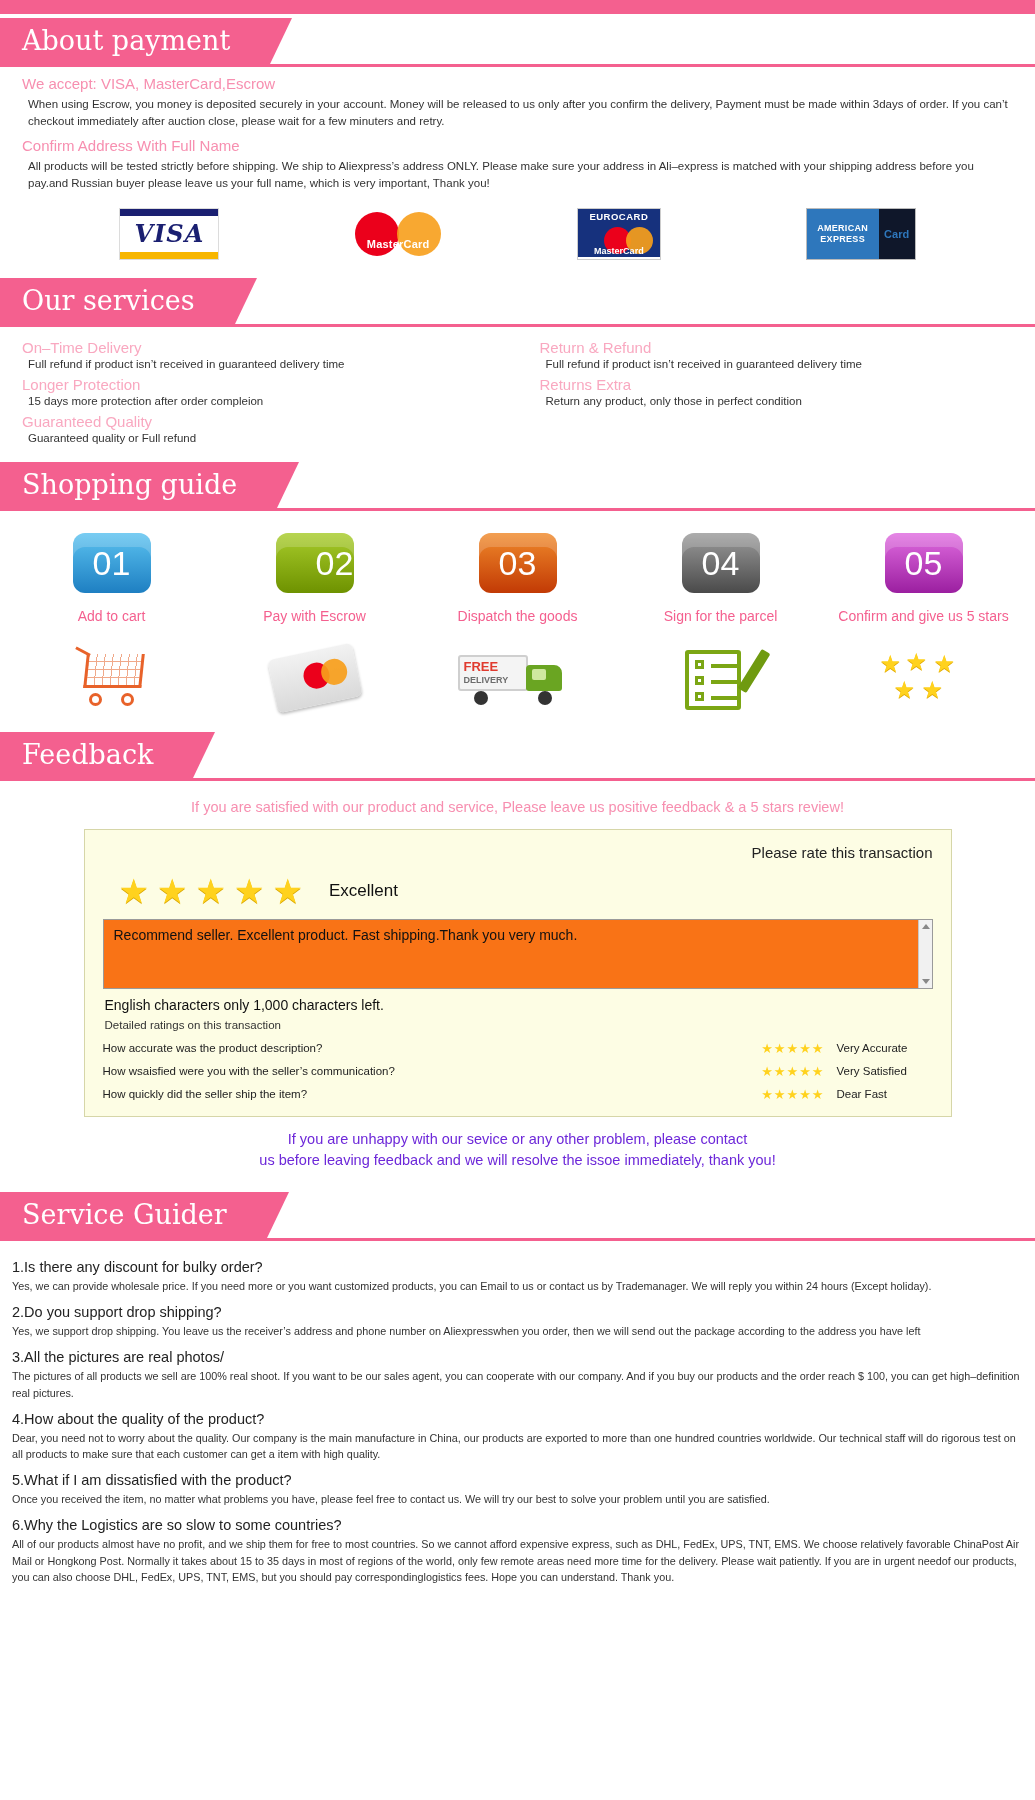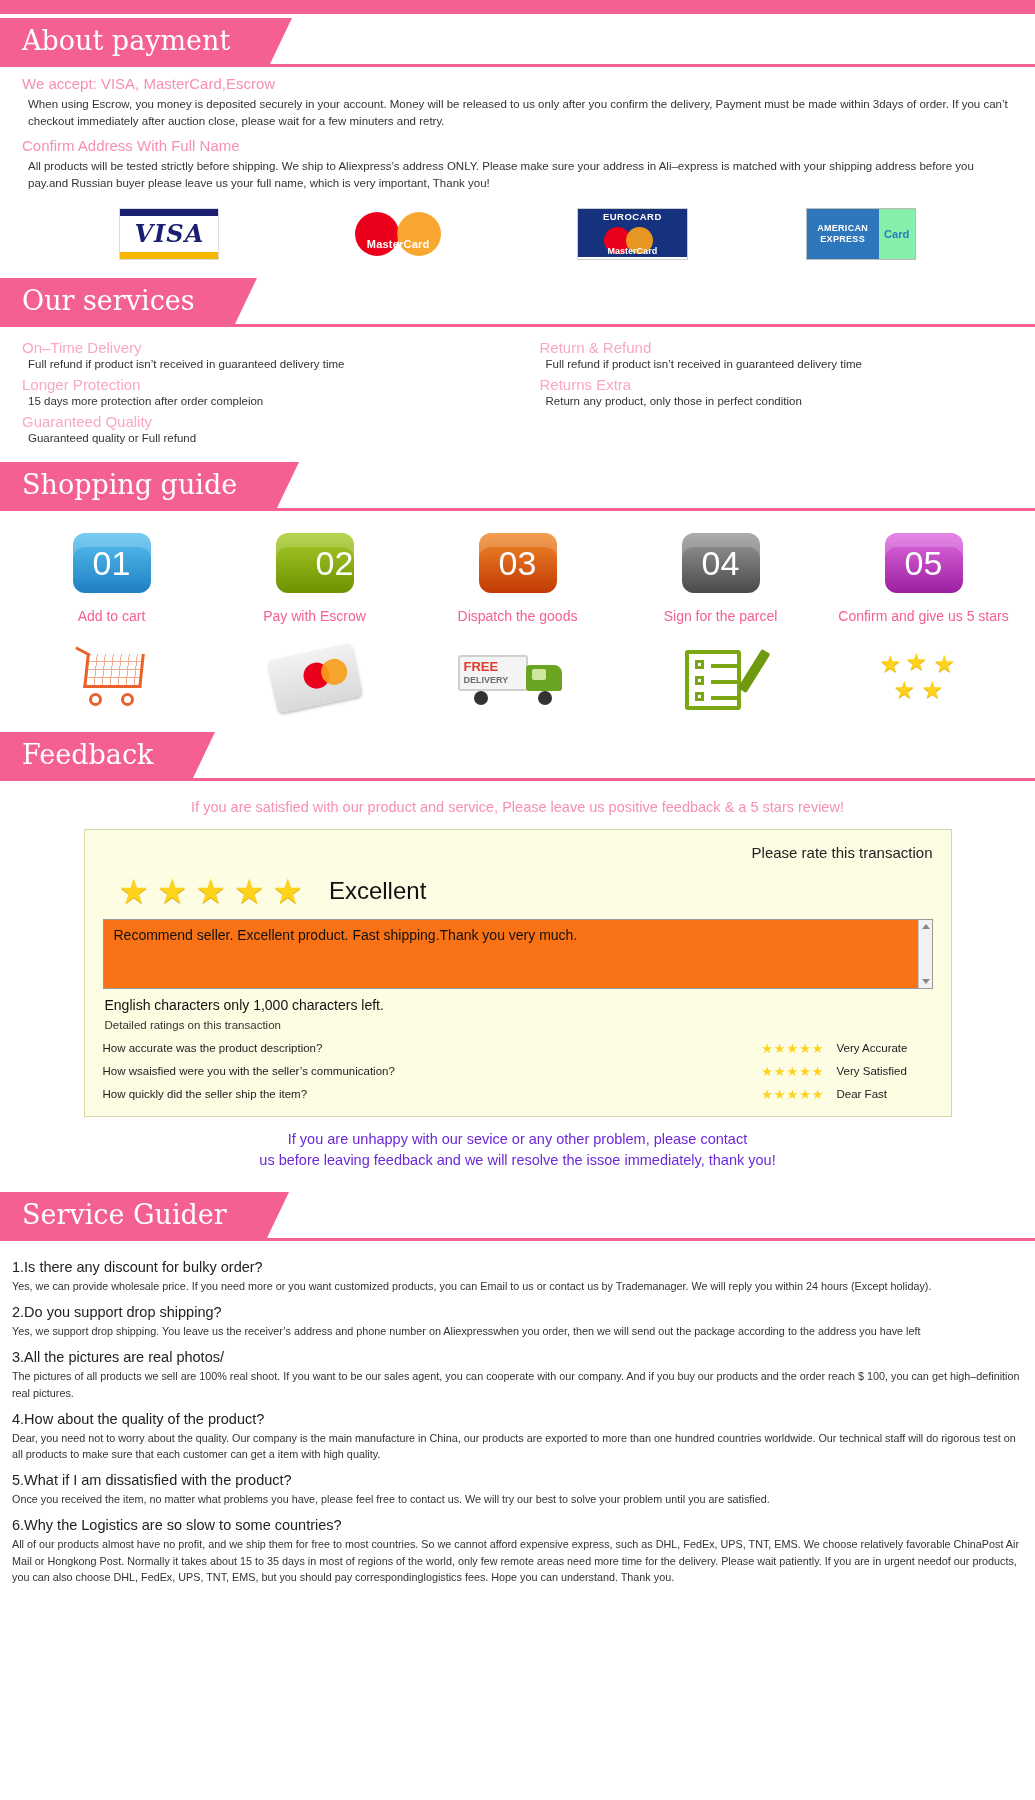--- a/index.html
+++ b/index.html
@@ -78,32 +78,32 @@
   .visa .bar-b { height:7px; background:#f7b600; }
 
   .mc-plain { width:100px; height:52px; display:flex; align-items:center; justify-content:center; position:relative; }
   .mc-circles { position:relative; width:86px; height:44px; }
   .mc-circles i { position:absolute; top:0; width:44px; height:44px; border-radius:50%; display:block; }
   .mc-circles i.red { left:0; background:#eb001b; }
   .mc-circles i.yel { right:0; background:#f79e1b; opacity:.9; }
   .mc-word { position:absolute; width:100%; text-align:center; font-size:11px;
              font-weight:bold; color:#fff; bottom:6px; letter-spacing:.2px; }
 
-  .euro { width:111px; height:52px; background:#fff; border:1px solid #ccc; }
+  .euro { width:84px; height:52px; background:#fff; border:1px solid #ccc; }
   .euro .eu-top { background:#16317d; color:#fff; font-size:9.5px; font-weight:bold;
                   text-align:center; padding:2px 0; letter-spacing:.5px; }
   .euro .eu-body { height:33px; background:#16317d; position:relative; }
   .euro .eu-circ { position:absolute; left:18px; top:3px; width:68px; height:27px; }
   .euro .eu-circ i { position:absolute; top:0; width:27px; height:27px; border-radius:50%; }
   .euro .eu-circ i.red { left:8px; background:#eb001b; }
   .euro .eu-circ i.yel { left:30px; background:#f79e1b; opacity:.92; }
   .euro .eu-txt { position:absolute; width:100%; text-align:center; bottom:1px; color:#fff;
                   font-size:9px; font-weight:bold; }
 
-  .amex { width:110px; height:52px; background:#86efac; border:1px solid #bbb; display:flex; }
+  .amex { width:110px; height:52px; background:#0f172a; border:1px solid #bbb; display:flex; }
   .amex .ax-blue { width:72px; background:#2e77bc; color:#fff; font-size:9px; font-weight:bold;
                    display:flex; align-items:center; justify-content:center; text-align:center;
                    line-height:1.15; letter-spacing:.3px; }
   .amex .ax-right { flex:1; display:flex; align-items:center; justify-content:center;
                     color:#2e77bc; font-size:11px; font-weight:bold; }
 
   
   .svc-wrap { display:flex; padding:6px 0 10px 0; }
   .svc-col { width:50%; padding-left:22px; }
   .svc-col.right { padding-left:22px; }
@@ -187,21 +187,21 @@
   .fb-box {
     width:868px;
     margin:0 auto;
     border:1px solid #d6d6a8;
     background:#fdfde4;
     padding:14px 18px 10px 18px;
   }
   .fb-rate-title { text-align:right; font-size:15px; color:#222; margin-bottom:10px; }
   .fb-stars-row { display:flex; align-items:center; gap:8px; padding-left:16px; }
   .fb-stars-row .bigstar { color:#ffd21e; font-size:34px; text-shadow:0 1px 0 #d9a600; }
-  .fb-excellent { font-size:24px; color:#111; margin-left:18px; }
+  .fb-excellent { font-size:17px; color:#111; margin-left:18px; }
   .fb-textarea {
     margin-top:8px;
     background:#f97316;
     border:1px solid #9a9a9a;
     height:70px;
     position:relative;
     padding:7px 10px;
     font-size:14px;
     color:#111;
   }

